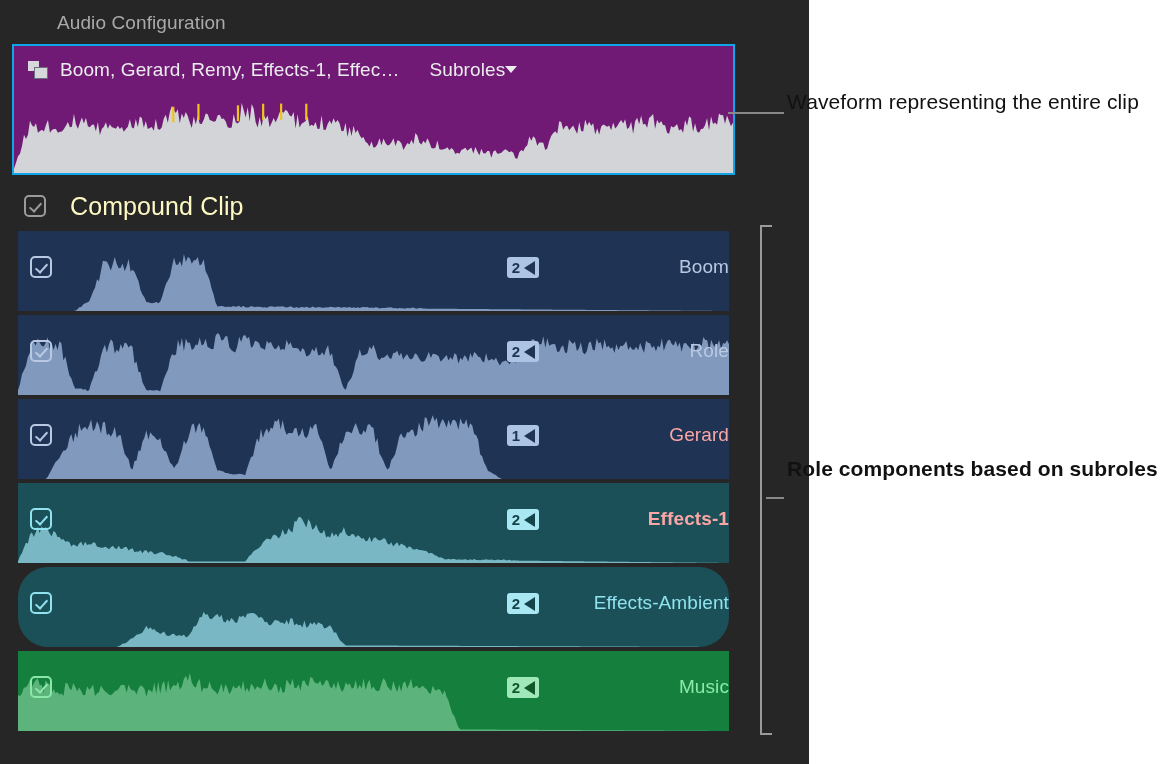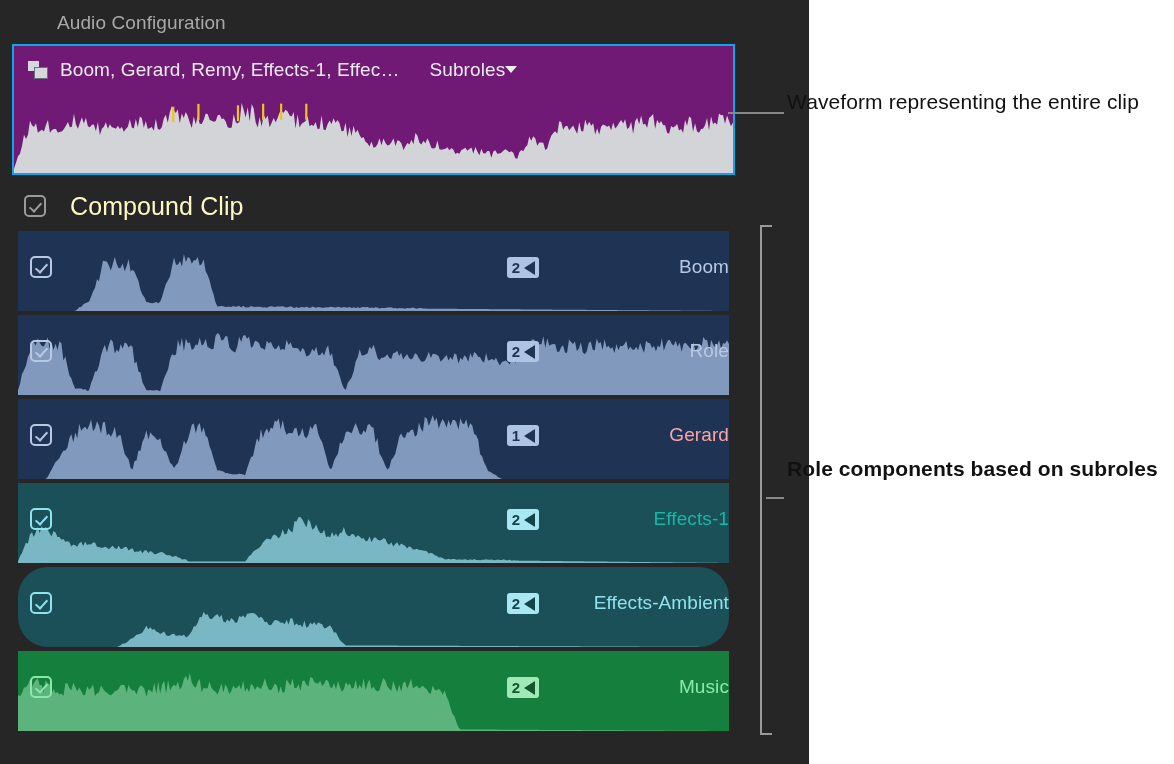--- a/index.html
+++ b/index.html
@@ -336,21 +336,21 @@
         </div>
       </div>
       <div class="comp-row" style="background: rgb(27, 80, 88);">
         <svg class="comp-wave" preserveAspectRatio="none" viewBox="0 0 711 80">
           <path d="M 0 80 L 0.00 78.40 L 1.98 73.31 L 3.95 69.99 L 5.92 64.77 L 7.90 59.78 L 9.88 60.45 L 11.85 51.79 L 13.83 49.15 L 15.80 54.12 L 17.78 49.20 L 19.75 43.85 L 21.72 50.27 L 23.70 42.98 L 25.67 46.68 L 27.65 43.94 L 29.63 46.50 L 31.60 50.28 L 33.57 53.39 L 35.55 47.91 L 37.52 49.55 L 39.50 53.91 L 41.48 54.08 L 43.45 56.71 L 45.42 56.02 L 47.40 58.75 L 49.38 58.22 L 51.35 58.92 L 53.32 63.62 L 55.30 61.55 L 57.28 62.27 L 59.25 63.82 L 61.23 60.14 L 63.20 58.65 L 65.17 62.91 L 67.15 58.72 L 69.13 61.93 L 71.10 61.20 L 73.08 61.49 L 75.05 59.51 L 77.03 59.59 L 79.00 63.68 L 80.97 63.97 L 82.95 64.70 L 84.92 64.63 L 86.90 63.87 L 88.88 64.60 L 90.85 66.16 L 92.83 64.21 L 94.80 62.83 L 96.77 65.31 L 98.75 65.89 L 100.72 62.64 L 102.70 66.00 L 104.67 65.81 L 106.65 63.94 L 108.63 64.11 L 110.60 67.58 L 112.57 66.03 L 114.55 65.36 L 116.53 69.25 L 118.50 68.56 L 120.48 68.87 L 122.45 67.27 L 124.42 70.27 L 126.40 67.47 L 128.38 67.18 L 130.35 70.00 L 132.33 67.95 L 134.30 69.08 L 136.28 71.33 L 138.25 70.98 L 140.22 70.03 L 142.20 69.20 L 144.18 68.91 L 146.15 70.25 L 148.13 71.88 L 150.10 72.23 L 152.07 72.31 L 154.05 73.68 L 156.03 73.54 L 158.00 72.66 L 159.97 74.43 L 161.95 74.72 L 163.93 76.56 L 165.90 76.19 L 167.88 76.29 L 169.85 78.13 L 171.82 78.40 L 173.80 78.40 L 175.78 78.40 L 177.75 78.40 L 179.72 78.40 L 181.70 78.40 L 183.68 78.40 L 185.65 78.40 L 187.63 78.40 L 189.60 78.40 L 191.57 78.40 L 193.55 78.40 L 195.53 78.40 L 197.50 78.40 L 199.47 78.40 L 201.45 78.40 L 203.42 78.40 L 205.40 78.40 L 207.38 78.40 L 209.35 78.40 L 211.32 78.40 L 213.30 78.40 L 215.27 78.40 L 217.25 78.40 L 219.23 78.40 L 221.20 78.40 L 223.17 78.40 L 225.15 78.40 L 227.12 78.40 L 229.10 76.15 L 231.08 72.88 L 233.05 71.85 L 235.03 68.76 L 237.00 67.28 L 238.98 66.36 L 240.95 64.92 L 242.93 63.12 L 244.90 59.58 L 246.88 57.26 L 248.85 55.57 L 250.83 55.95 L 252.80 56.42 L 254.78 52.62 L 256.75 51.51 L 258.72 52.90 L 260.70 55.43 L 262.68 52.83 L 264.65 46.20 L 266.63 51.38 L 268.60 50.73 L 270.57 45.20 L 272.55 47.96 L 274.53 49.57 L 276.50 38.28 L 278.48 38.49 L 280.45 34.15 L 282.43 34.02 L 284.40 36.61 L 286.38 40.41 L 288.35 44.50 L 290.32 35.99 L 292.30 39.23 L 294.27 46.79 L 296.25 45.29 L 298.23 41.61 L 300.20 46.95 L 302.18 49.97 L 304.15 50.19 L 306.13 46.64 L 308.10 54.21 L 310.07 53.24 L 312.05 54.42 L 314.02 48.89 L 316.00 53.34 L 317.98 50.46 L 319.95 54.02 L 321.93 50.00 L 323.90 49.48 L 325.88 44.10 L 327.85 50.56 L 329.82 52.69 L 331.80 53.36 L 333.77 50.91 L 335.75 51.21 L 337.72 54.44 L 339.70 52.27 L 341.68 53.51 L 343.65 55.77 L 345.63 54.89 L 347.60 58.30 L 349.57 57.85 L 351.55 53.60 L 353.53 59.16 L 355.50 55.20 L 357.47 54.22 L 359.45 56.51 L 361.42 57.45 L 363.40 57.07 L 365.37 55.29 L 367.35 55.73 L 369.33 60.22 L 371.30 61.71 L 373.28 59.15 L 375.25 63.52 L 377.23 60.98 L 379.20 59.36 L 381.18 63.05 L 383.15 60.48 L 385.13 61.87 L 387.10 62.82 L 389.08 65.45 L 391.05 63.37 L 393.03 64.31 L 395.00 66.55 L 396.98 66.62 L 398.95 65.67 L 400.93 66.99 L 402.90 66.91 L 404.88 67.50 L 406.85 67.72 L 408.82 68.36 L 410.80 70.47 L 412.78 69.74 L 414.75 70.41 L 416.73 72.14 L 418.70 72.85 L 420.68 74.47 L 422.65 74.29 L 424.63 75.03 L 426.60 76.31 L 428.57 76.38 L 430.55 75.87 L 432.52 76.55 L 434.50 75.98 L 436.48 76.03 L 438.45 76.83 L 440.43 76.57 L 442.40 76.52 L 444.38 76.75 L 446.35 76.33 L 448.32 76.52 L 450.30 77.16 L 452.27 76.30 L 454.25 77.04 L 456.23 75.95 L 458.20 76.96 L 460.18 77.08 L 462.15 77.30 L 464.13 76.73 L 466.10 76.75 L 468.07 76.19 L 470.05 76.87 L 472.02 76.81 L 474.00 76.47 L 475.97 77.20 L 477.95 77.03 L 479.93 76.62 L 481.90 77.06 L 483.88 76.93 L 485.85 76.18 L 487.82 77.25 L 489.80 77.19 L 491.77 76.63 L 493.75 77.87 L 495.72 77.29 L 497.70 77.60 L 499.67 77.62 L 501.65 77.64 L 503.63 77.67 L 505.60 77.69 L 507.57 77.71 L 509.55 77.73 L 511.52 77.76 L 513.50 77.78 L 515.48 77.80 L 517.45 77.82 L 519.42 77.84 L 521.40 77.87 L 523.38 77.89 L 525.35 77.91 L 527.33 77.93 L 529.30 77.96 L 531.27 77.98 L 533.25 78.00 L 535.23 78.02 L 537.20 78.04 L 539.17 78.07 L 541.15 78.09 L 543.13 78.11 L 545.10 78.13 L 547.08 78.16 L 549.05 78.18 L 551.02 78.20 L 553.00 78.22 L 554.98 78.24 L 556.95 78.27 L 558.92 78.29 L 560.90 78.31 L 562.88 78.33 L 564.85 78.36 L 566.83 78.38 L 568.80 78.40 L 570.77 78.42 L 572.75 78.44 L 574.73 78.47 L 576.70 78.49 L 578.67 78.51 L 580.65 78.53 L 582.63 78.56 L 584.60 78.58 L 586.57 78.60 L 588.55 78.62 L 590.52 78.64 L 592.50 78.67 L 594.48 78.69 L 596.45 78.71 L 598.42 78.73 L 600.40 78.76 L 602.38 78.78 L 604.35 78.80 L 606.32 78.82 L 608.30 78.84 L 610.27 78.87 L 612.25 78.89 L 614.23 78.91 L 616.20 78.93 L 618.18 78.96 L 620.15 78.98 L 622.13 79.00 L 624.10 79.02 L 626.07 79.04 L 628.05 79.07 L 630.02 79.09 L 632.00 79.11 L 633.98 79.13 L 635.95 79.16 L 637.93 79.18 L 639.90 79.20 L 641.88 79.22 L 643.85 79.24 L 645.83 79.27 L 647.80 79.29 L 649.77 79.31 L 651.75 79.33 L 653.73 79.36 L 655.70 79.38 L 657.68 79.40 L 659.65 79.42 L 661.63 79.44 L 663.60 79.47 L 665.58 79.49 L 667.55 79.51 L 669.52 79.53 L 671.50 79.56 L 673.48 79.58 L 675.45 79.60 L 677.42 79.62 L 679.40 79.64 L 681.38 79.67 L 683.35 79.69 L 685.33 79.71 L 687.30 79.73 L 689.27 79.76 L 691.25 79.78 L 693.23 79.80 L 695.20 79.82 L 697.17 79.84 L 699.15 79.87 L 701.13 79.89 L 703.10 79.91 L 705.08 79.93 L 707.05 79.96 L 709.02 79.98 L 711.00 80.00 L 711 80 Z" fill="#79b7c4"></path>
         </svg>
         <div class="comp-head">
           <div class="cbox" style="border-color: rgb(143, 226, 238); --c: #8fe2ee;">
             <span style="position:absolute;left:6px;top:3px;width:5px;height:10px;border:solid #8fe2ee;border-width:0 2px 2px 0;transform:rotate(42deg);display:block"></span>
           </div>
-          <div class="comp-label" style="color: #14b8a6;">Effects-1</div>
+          <div class="comp-label" style="color: #fca5a5; font-weight: bold;">Effects-1</div>
           <div class="badge" style="background: rgb(169, 232, 242); color: rgb(21, 67, 74);">
             <span class="badge-count">2</span>
             <span class="spk"></span>
           </div>
         </div>
       </div>
       <div class="comp-row" style="background: rgb(27, 80, 88); border-radius: 30px;">
         <svg class="comp-wave" preserveAspectRatio="none" viewBox="0 0 711 80">
           <path d="M 0 80 L 0.00 80.00 L 1.98 80.00 L 3.95 80.00 L 5.92 80.00 L 7.90 80.00 L 9.88 80.00 L 11.85 80.00 L 13.83 80.00 L 15.80 80.00 L 17.78 80.00 L 19.75 80.00 L 21.72 80.00 L 23.70 80.00 L 25.67 80.00 L 27.65 80.00 L 29.63 80.00 L 31.60 80.00 L 33.57 80.00 L 35.55 80.00 L 37.52 80.00 L 39.50 80.00 L 41.48 80.00 L 43.45 80.00 L 45.42 80.00 L 47.40 80.00 L 49.38 80.00 L 51.35 80.00 L 53.32 80.00 L 55.30 80.00 L 57.28 80.00 L 59.25 80.00 L 61.23 80.00 L 63.20 80.00 L 65.17 80.00 L 67.15 80.00 L 69.13 80.00 L 71.10 80.00 L 73.08 80.00 L 75.05 80.00 L 77.03 80.00 L 79.00 80.00 L 80.97 80.00 L 82.95 80.00 L 84.92 80.00 L 86.90 80.00 L 88.88 80.00 L 90.85 80.00 L 92.83 80.00 L 94.80 80.00 L 96.77 80.00 L 98.75 80.00 L 100.72 79.33 L 102.70 78.22 L 104.67 76.44 L 106.65 76.41 L 108.63 75.48 L 110.60 73.80 L 112.57 71.87 L 114.55 71.33 L 116.53 69.72 L 118.50 67.85 L 120.48 67.23 L 122.45 66.64 L 124.42 65.62 L 126.40 62.32 L 128.38 58.71 L 130.35 62.32 L 132.33 60.19 L 134.30 62.84 L 136.28 62.00 L 138.25 64.43 L 140.22 65.33 L 142.20 67.09 L 144.18 65.71 L 146.15 64.60 L 148.13 68.16 L 150.10 69.06 L 152.07 68.60 L 154.05 67.11 L 156.03 66.86 L 158.00 68.92 L 159.97 68.54 L 161.95 68.28 L 163.93 68.97 L 165.90 67.61 L 167.88 70.17 L 169.85 69.45 L 171.82 66.99 L 173.80 64.24 L 175.78 59.35 L 177.75 59.34 L 179.72 55.86 L 181.70 49.89 L 183.68 50.30 L 185.65 44.83 L 187.63 47.85 L 189.60 47.25 L 191.57 51.47 L 193.55 52.27 L 195.53 50.17 L 197.50 48.30 L 199.47 47.00 L 201.45 50.61 L 203.42 47.78 L 205.40 54.62 L 207.38 55.57 L 209.35 52.18 L 211.32 54.71 L 213.30 50.89 L 215.27 52.63 L 217.25 55.68 L 219.23 55.51 L 221.20 48.99 L 223.17 49.95 L 225.15 48.60 L 227.12 50.94 L 229.10 46.87 L 231.08 46.59 L 233.05 45.97 L 235.03 46.09 L 237.00 46.63 L 238.98 48.44 L 240.95 51.12 L 242.93 49.83 L 244.90 51.62 L 246.88 55.28 L 248.85 54.79 L 250.83 57.93 L 252.80 58.15 L 254.78 55.76 L 256.75 53.00 L 258.72 53.29 L 260.70 53.88 L 262.68 55.77 L 264.65 55.48 L 266.63 57.26 L 268.60 52.63 L 270.57 57.48 L 272.55 50.98 L 274.53 51.66 L 276.50 58.50 L 278.48 56.46 L 280.45 58.13 L 282.43 57.71 L 284.40 60.50 L 286.38 53.49 L 288.35 60.68 L 290.32 59.55 L 292.30 55.46 L 294.27 57.59 L 296.25 55.05 L 298.23 58.29 L 300.20 55.23 L 302.18 56.62 L 304.15 57.30 L 306.13 61.15 L 308.10 60.95 L 310.07 59.39 L 312.05 58.29 L 314.02 61.29 L 316.00 65.67 L 317.98 65.33 L 319.95 69.44 L 321.93 73.15 L 323.90 75.07 L 325.88 76.67 L 327.85 78.40 L 329.82 78.41 L 331.80 78.42 L 333.77 78.43 L 335.75 78.44 L 337.72 78.44 L 339.70 78.45 L 341.68 78.46 L 343.65 78.47 L 345.63 78.48 L 347.60 78.49 L 349.57 78.49 L 351.55 78.50 L 353.53 78.51 L 355.50 78.52 L 357.47 78.53 L 359.45 78.53 L 361.42 78.54 L 363.40 78.55 L 365.37 78.56 L 367.35 78.57 L 369.33 78.58 L 371.30 78.58 L 373.28 78.59 L 375.25 78.60 L 377.23 78.61 L 379.20 78.62 L 381.18 78.63 L 383.15 78.63 L 385.13 78.64 L 387.10 78.65 L 389.08 78.66 L 391.05 78.67 L 393.03 78.67 L 395.00 78.68 L 396.98 78.69 L 398.95 78.70 L 400.93 78.71 L 402.90 78.72 L 404.88 78.72 L 406.85 78.73 L 408.82 78.74 L 410.80 78.75 L 412.78 78.76 L 414.75 78.77 L 416.73 78.77 L 418.70 78.78 L 420.68 78.79 L 422.65 78.80 L 424.63 78.81 L 426.60 78.81 L 428.57 78.82 L 430.55 78.83 L 432.52 78.84 L 434.50 78.85 L 436.48 78.86 L 438.45 78.86 L 440.43 78.87 L 442.40 78.88 L 444.38 78.89 L 446.35 78.90 L 448.32 78.91 L 450.30 78.91 L 452.27 78.92 L 454.25 78.93 L 456.23 78.94 L 458.20 78.95 L 460.18 78.95 L 462.15 78.96 L 464.13 78.97 L 466.10 78.98 L 468.07 78.99 L 470.05 79.00 L 472.02 79.00 L 474.00 79.01 L 475.97 79.02 L 477.95 79.03 L 479.93 79.04 L 481.90 79.05 L 483.88 79.05 L 485.85 79.06 L 487.82 79.07 L 489.80 79.08 L 491.77 79.09 L 493.75 79.09 L 495.72 79.10 L 497.70 79.11 L 499.67 79.12 L 501.65 79.13 L 503.63 79.14 L 505.60 79.14 L 507.57 79.15 L 509.55 79.16 L 511.52 79.17 L 513.50 79.18 L 515.48 79.19 L 517.45 79.19 L 519.42 79.20 L 521.40 79.21 L 523.38 79.22 L 525.35 79.23 L 527.33 79.23 L 529.30 79.24 L 531.27 79.25 L 533.25 79.26 L 535.23 79.27 L 537.20 79.28 L 539.17 79.28 L 541.15 79.29 L 543.13 79.30 L 545.10 79.31 L 547.08 79.32 L 549.05 79.33 L 551.02 79.33 L 553.00 79.34 L 554.98 79.35 L 556.95 79.36 L 558.92 79.37 L 560.90 79.37 L 562.88 79.38 L 564.85 79.39 L 566.83 79.40 L 568.80 79.41 L 570.77 79.42 L 572.75 79.42 L 574.73 79.43 L 576.70 79.44 L 578.67 79.45 L 580.65 79.46 L 582.63 79.47 L 584.60 79.47 L 586.57 79.48 L 588.55 79.49 L 590.52 79.50 L 592.50 79.51 L 594.48 79.51 L 596.45 79.52 L 598.42 79.53 L 600.40 79.54 L 602.38 79.55 L 604.35 79.56 L 606.32 79.56 L 608.30 79.57 L 610.27 79.58 L 612.25 79.59 L 614.23 79.60 L 616.20 79.60 L 618.18 79.61 L 620.15 79.62 L 622.13 79.63 L 624.10 79.64 L 626.07 79.65 L 628.05 79.65 L 630.02 79.66 L 632.00 79.67 L 633.98 79.68 L 635.95 79.69 L 637.93 79.70 L 639.90 79.70 L 641.88 79.71 L 643.85 79.72 L 645.83 79.73 L 647.80 79.74 L 649.77 79.74 L 651.75 79.75 L 653.73 79.76 L 655.70 79.77 L 657.68 79.78 L 659.65 79.79 L 661.63 79.79 L 663.60 79.80 L 665.58 79.81 L 667.55 79.82 L 669.52 79.83 L 671.50 79.84 L 673.48 79.84 L 675.45 79.85 L 677.42 79.86 L 679.40 79.87 L 681.38 79.88 L 683.35 79.88 L 685.33 79.89 L 687.30 79.90 L 689.27 79.91 L 691.25 79.92 L 693.23 79.93 L 695.20 79.93 L 697.17 79.94 L 699.15 79.95 L 701.13 79.96 L 703.10 79.97 L 705.08 79.98 L 707.05 79.98 L 709.02 79.99 L 711.00 80.00 L 711 80 Z" fill="#79b7c4"></path>
         </svg>

